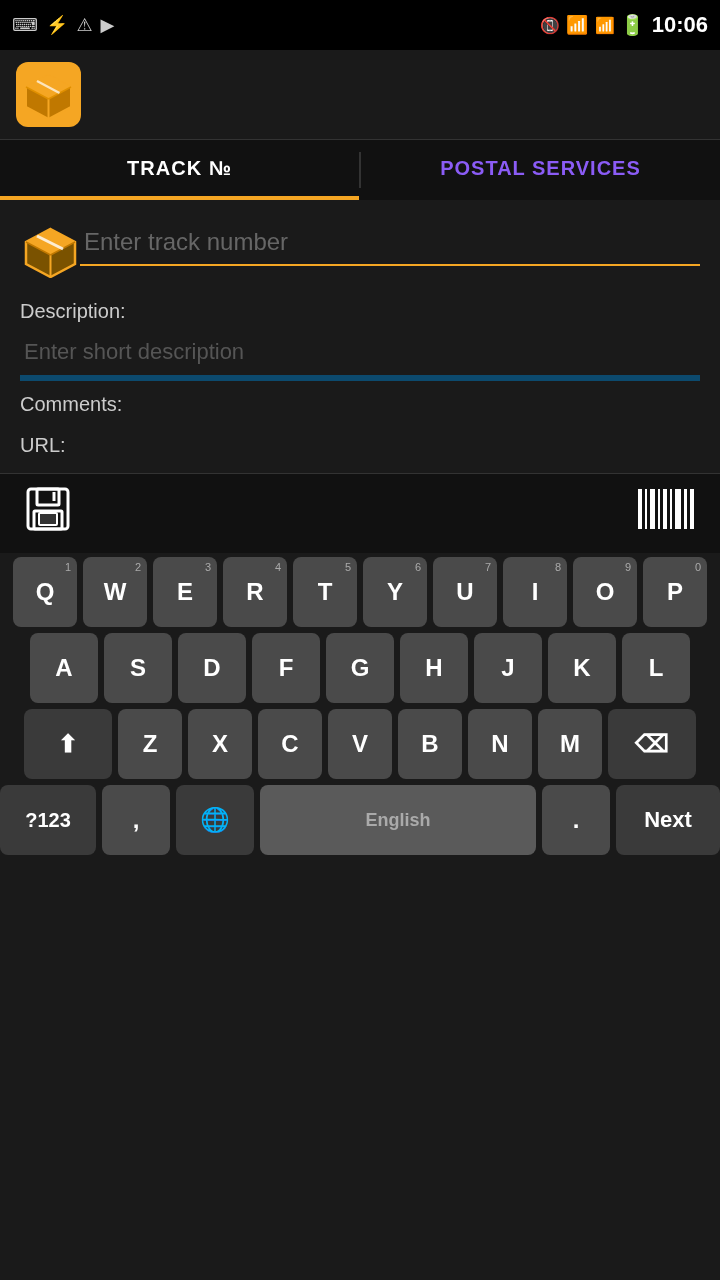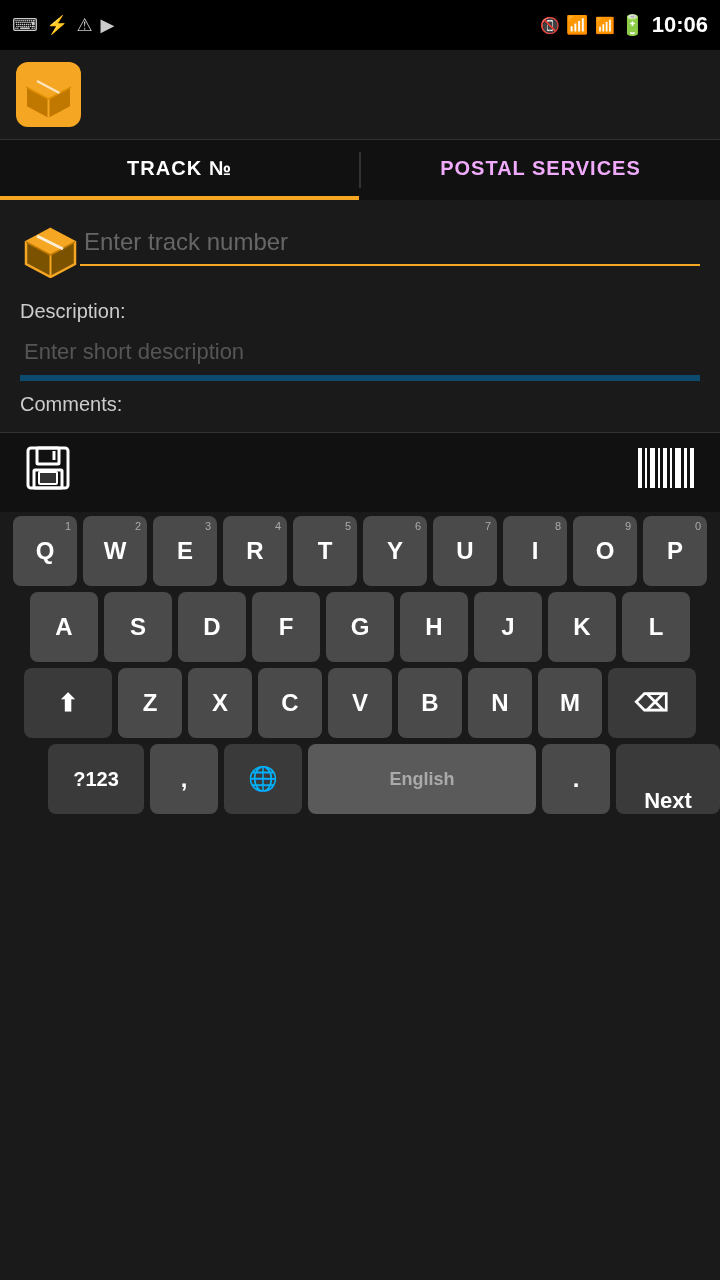--- a/index.html
+++ b/index.html
@@ -79,21 +79,21 @@
       display: flex;
       text-align: right;
     }
     .tab {
       flex: 1;
       display: flex;
       align-items: center;
       justify-content: center;
       font-size: 20px;
       font-weight: bold;
-      color: #f0abfc;
+      color: #8b5cf6;
       cursor: pointer;
       letter-spacing: 1px;
       border-bottom: 4px solid transparent;
     }
     .tab.active {
       border-bottom: 4px solid #f5a623;
       color: #fff;
     }
     .tab-divider {
       width: 2px;
@@ -221,26 +221,26 @@
     
     .key-row-1 .key { width: 64px; }
     
     .key-row-2 .key { width: 68px; }
     
     .key-row-3 .key { width: 64px; }
     .key-shift { width: 88px !important; background: #3a3a3a !important; }
     .key-backspace { width: 88px !important; background: #3a3a3a !important; }
     
     .key-row-4 .key { }
-    .key-123 { width: 96px !important; background: #3a3a3a !important; font-size: 20px !important; margin-left: 48px; }
+    .key-123 { width: 96px !important; background: #3a3a3a !important; font-size: 20px !important; }
     .key-comma { width: 68px !important; }
     .key-globe { width: 78px !important; background: #3a3a3a !important; }
     .key-space { flex: 1; background: #5a5a5a !important; font-size: 18px !important; color: #aaa !important; }
     .key-period { width: 68px !important; }
-    .key-next { width: 104px !important; background: #3a3a3a !important; font-size: 22px !important; align-items: flex-end; }
+    .key-next { width: 104px !important; background: #3a3a3a !important; font-size: 22px !important; }
   </style>
 </head>
 <body>
 
 <div class="status-bar">
   <div class="status-left">
     <span class="status-icon">⌨</span>
     <span class="status-icon">⚡</span>
     <span class="status-icon">⚠</span>
     <span class="status-icon">▶</span>
@@ -297,20 +297,21 @@
   </div>
 
   
   <div class="field-label">Description:</div>
   <input class="field-input" type="text" placeholder="Enter short description" style="">
 
   
   <div class="field-label">Comments:</div>
 
   
+  <div class="url-label">URL:</div>
 
 </div>
 
 <div class="bottom-toolbar">
   <div class="toolbar-btn">
     <svg width="48" height="48" viewBox="0 0 48 48" xmlns="http://www.w3.org/2000/svg">
       <rect x="4" y="4" width="40" height="40" rx="3" fill="none" stroke="#fff" stroke-width="3"></rect>
       <rect x="13" y="4" width="22" height="16" rx="1" fill="none" stroke="#fff" stroke-width="3"></rect>
       <rect x="10" y="26" width="28" height="18" rx="1" fill="none" stroke="#fff" stroke-width="3"></rect>
       <rect x="15" y="28" width="18" height="12" rx="1" fill="#333" stroke="#fff" stroke-width="2"></rect>

